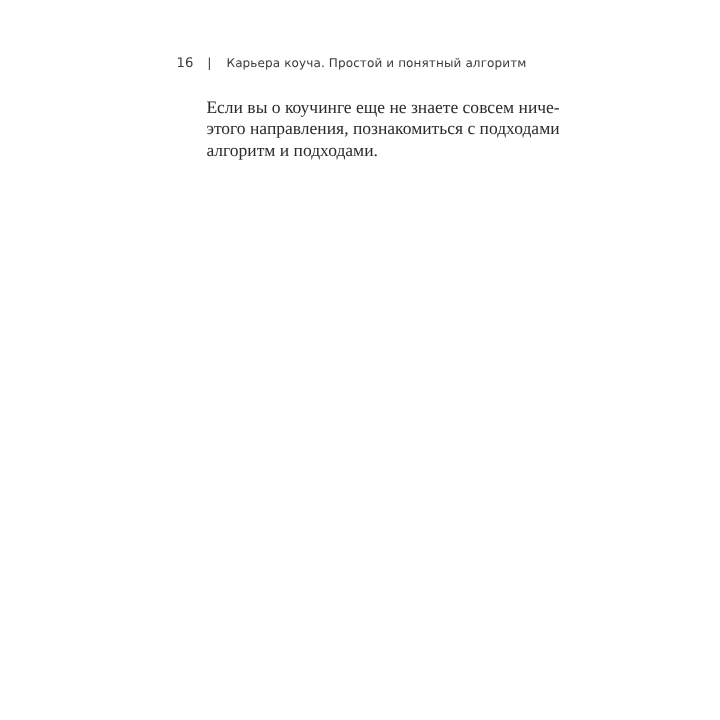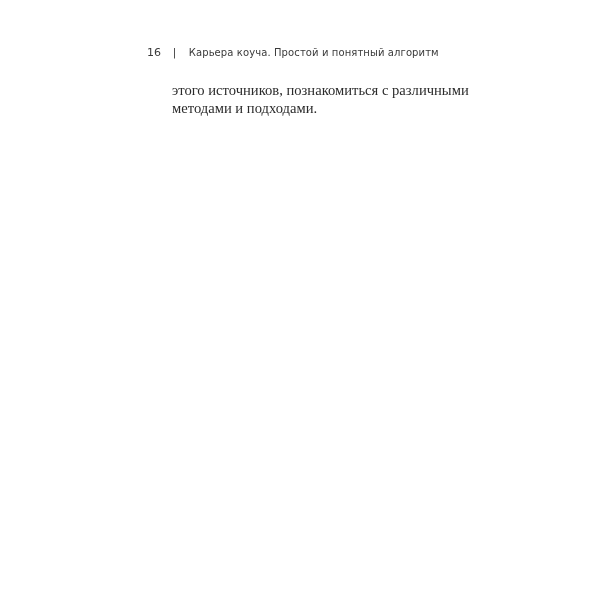--- a/index.html
+++ b/index.html
@@ -61,16 +61,17 @@
 <body>
 
 <div class="page">
   <div class="running-head">
     <span class="page-number">16</span>
     <span class="separator">|</span>
     <span class="running-title">Карьера коуча. Простой и понятный алгоритм</span>
   </div>
 
   <div class="body-text">
-    <span class="line">этого источников, познакомиться с различными</span>
-    <span class="line last">методами и подходами.</span>
+    <span class="line">Если вы о коучинге еще не знаете совсем ниче-</span>
+    <span class="line">этого направления, познакомиться с подходами</span>
+    <span class="line last">алгоритм и подходами.</span>
   </div>
 </div>
 
 </body></html>

